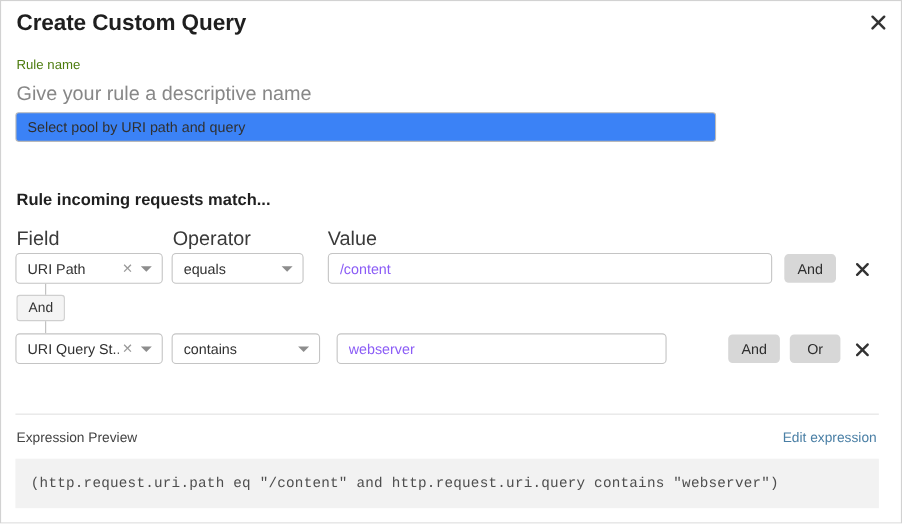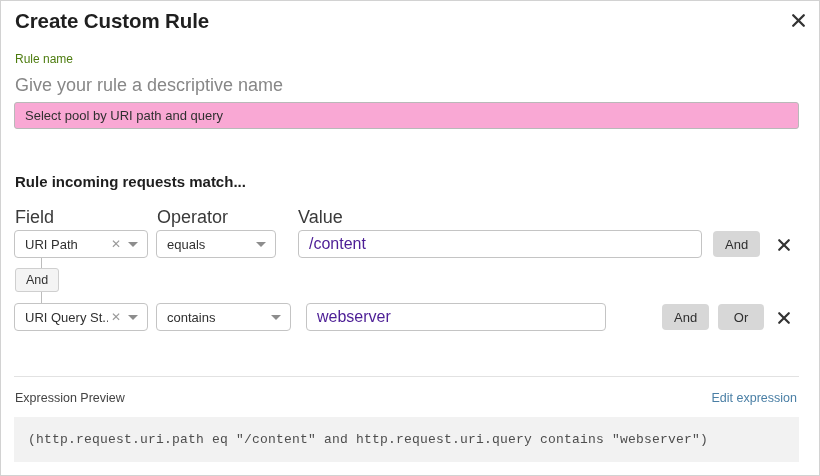--- a/index.html
+++ b/index.html
@@ -60,26 +60,26 @@
     position: absolute;
     left: 14px;
     top: 74px;
     font-size: 18px;
     color: #878787;
   }
   .rule-name-input {
     position: absolute;
     left: 13px;
     top: 101px;
-    width: 785px;
+    width: 637px;
     height: 27px;
     box-sizing: border-box;
     border: 1px solid #b9b9b9;
     border-radius: 3px;
-    background: #f9a8d4;
+    background: #3b82f6;
     padding: 0 10px;
     font-family: "Liberation Sans", sans-serif;
     font-size: 13px;
     color: #303030;
     outline: none;
   }
 
   
   .section-heading {
     position: absolute;
@@ -140,22 +140,22 @@
 
   .text-input {
     position: absolute;
     box-sizing: border-box;
     height: 28px;
     border: 1px solid #c4c4c4;
     border-radius: 4px;
     background: #ffffff;
     padding: 0 10px;
     font-family: "Liberation Sans", sans-serif;
-    font-size: 16px;
-    color: #4c1d95;
+    font-size: 13px;
+    color: #8b5cf6;
     outline: none;
   }
 
   .logic-btn {
     position: absolute;
     box-sizing: border-box;
     height: 26px;
     min-width: 46px;
     border: none;
     border-radius: 4px;
@@ -248,21 +248,21 @@
     color: #4e4e4e;
     white-space: nowrap;
     letter-spacing: 0.2px;
   }
 </style>
 </head>
 <body>
 
 <div class="dialog">
 
-  <div class="dialog-title">Create Custom Rule</div>
+  <div class="dialog-title">Create Custom Query</div>
   <button class="close-btn">
     <svg width="15" height="15" viewBox="0 0 15 15">
       <path d="M2.2 2.2 L12.8 12.8 M12.8 2.2 L2.2 12.8" stroke="#333333" stroke-width="2.3" stroke-linecap="round"></path>
     </svg>
   </button>
 
   <div class="rule-name-label">Rule name</div>
   <div class="rule-name-help">Give your rule a descriptive name</div>
   <input class="rule-name-input" type="text" value="Select pool by URI path and query" style="">
 

